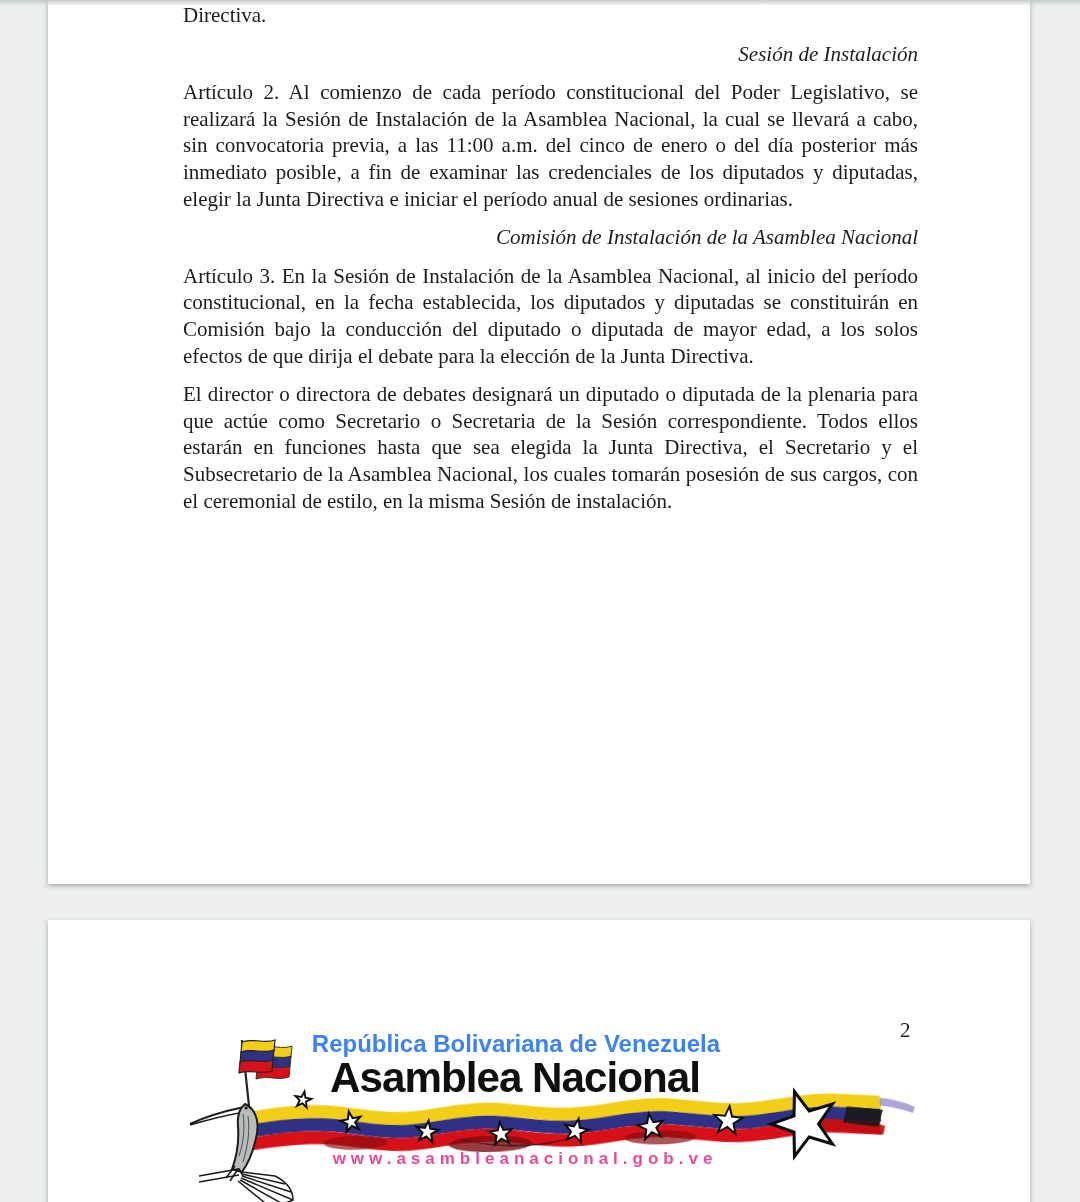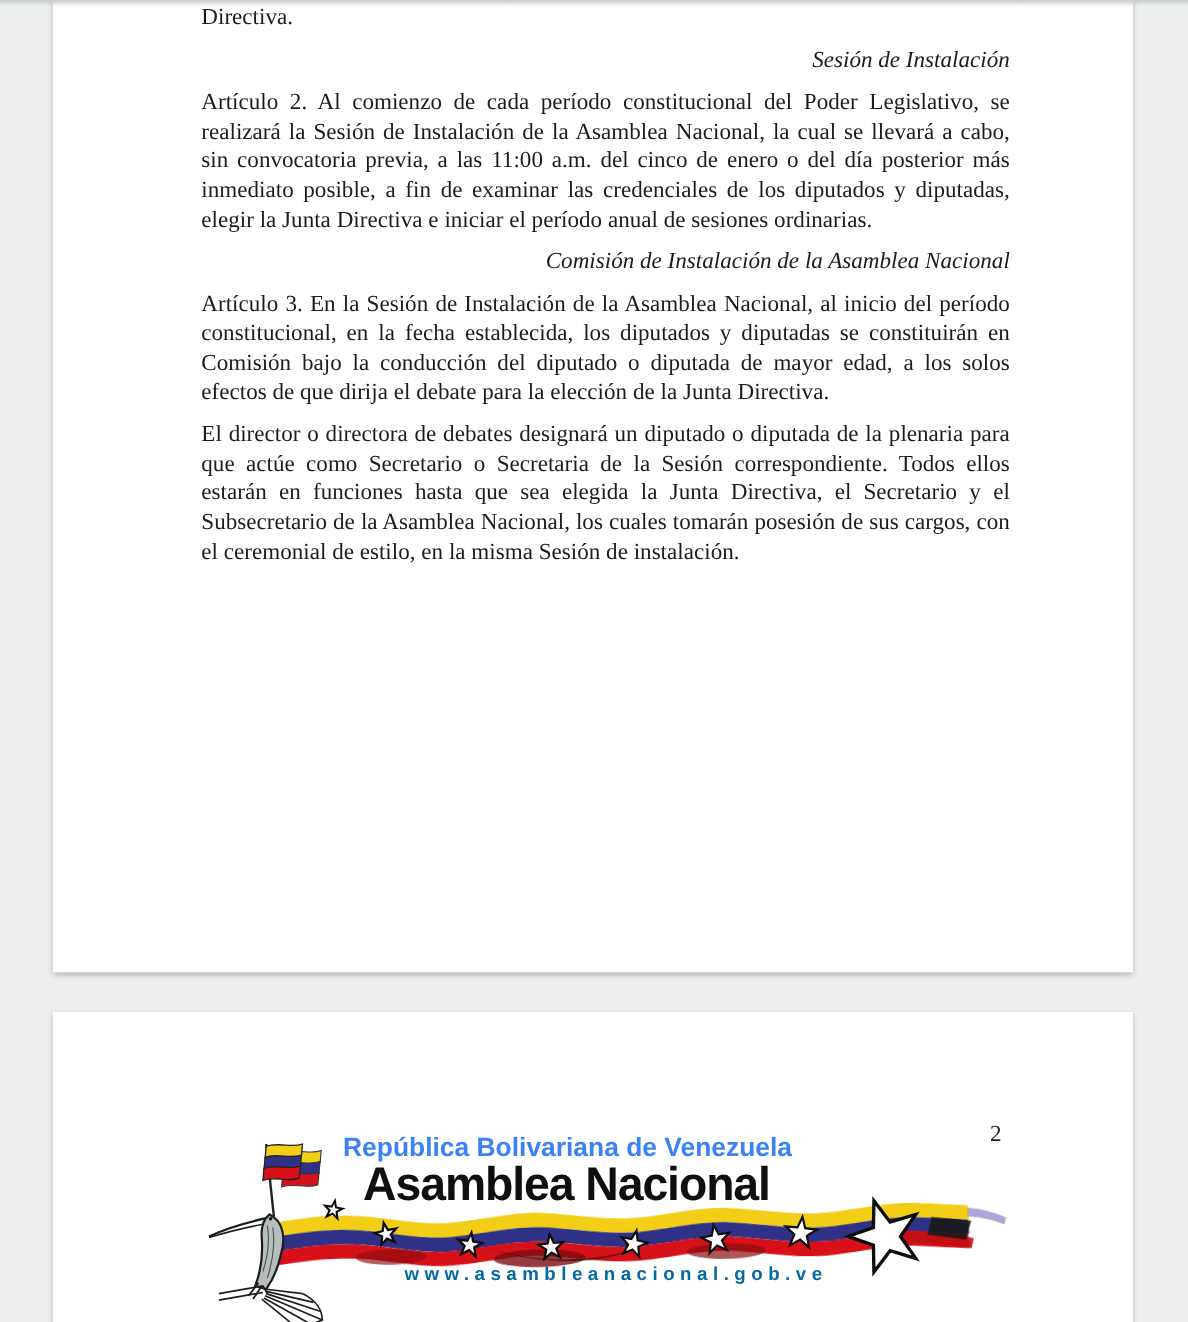--- a/index.html
+++ b/index.html
@@ -50,23 +50,22 @@
   }
   .logo .title-line {
     position:absolute; left:105px; top:30px; width:450px;
     text-align:center; font-family:"Liberation Sans", sans-serif;
     font-weight:bold; font-size:43px; color:#0f0f0f; letter-spacing:-1px;
     transform:scaleX(.98); white-space:nowrap;
   }
   .logo .url-line {
     position:absolute; left:140px; top:126px; width:400px;
     text-align:center; font-family:"Liberation Sans", sans-serif;
-    font-weight:bold; font-size:17px; color:#0369a1; letter-spacing:5px;
+    font-weight:bold; font-size:17px; color:#ec4899; letter-spacing:5px;
     white-space:nowrap;
-    margin-left:35px;
   }
   .ribbon-svg { position:absolute; left:50px; top:63px; width:690px; height:84px; }
   .bird-svg   { position:absolute; left:0; top:3px; width:132px; height:182px; }
   .soft { filter:blur(.7px); }
 </style>
 </head>
 <body>
 
 <div class="viewport">
   <div class="top-shade"></div>

